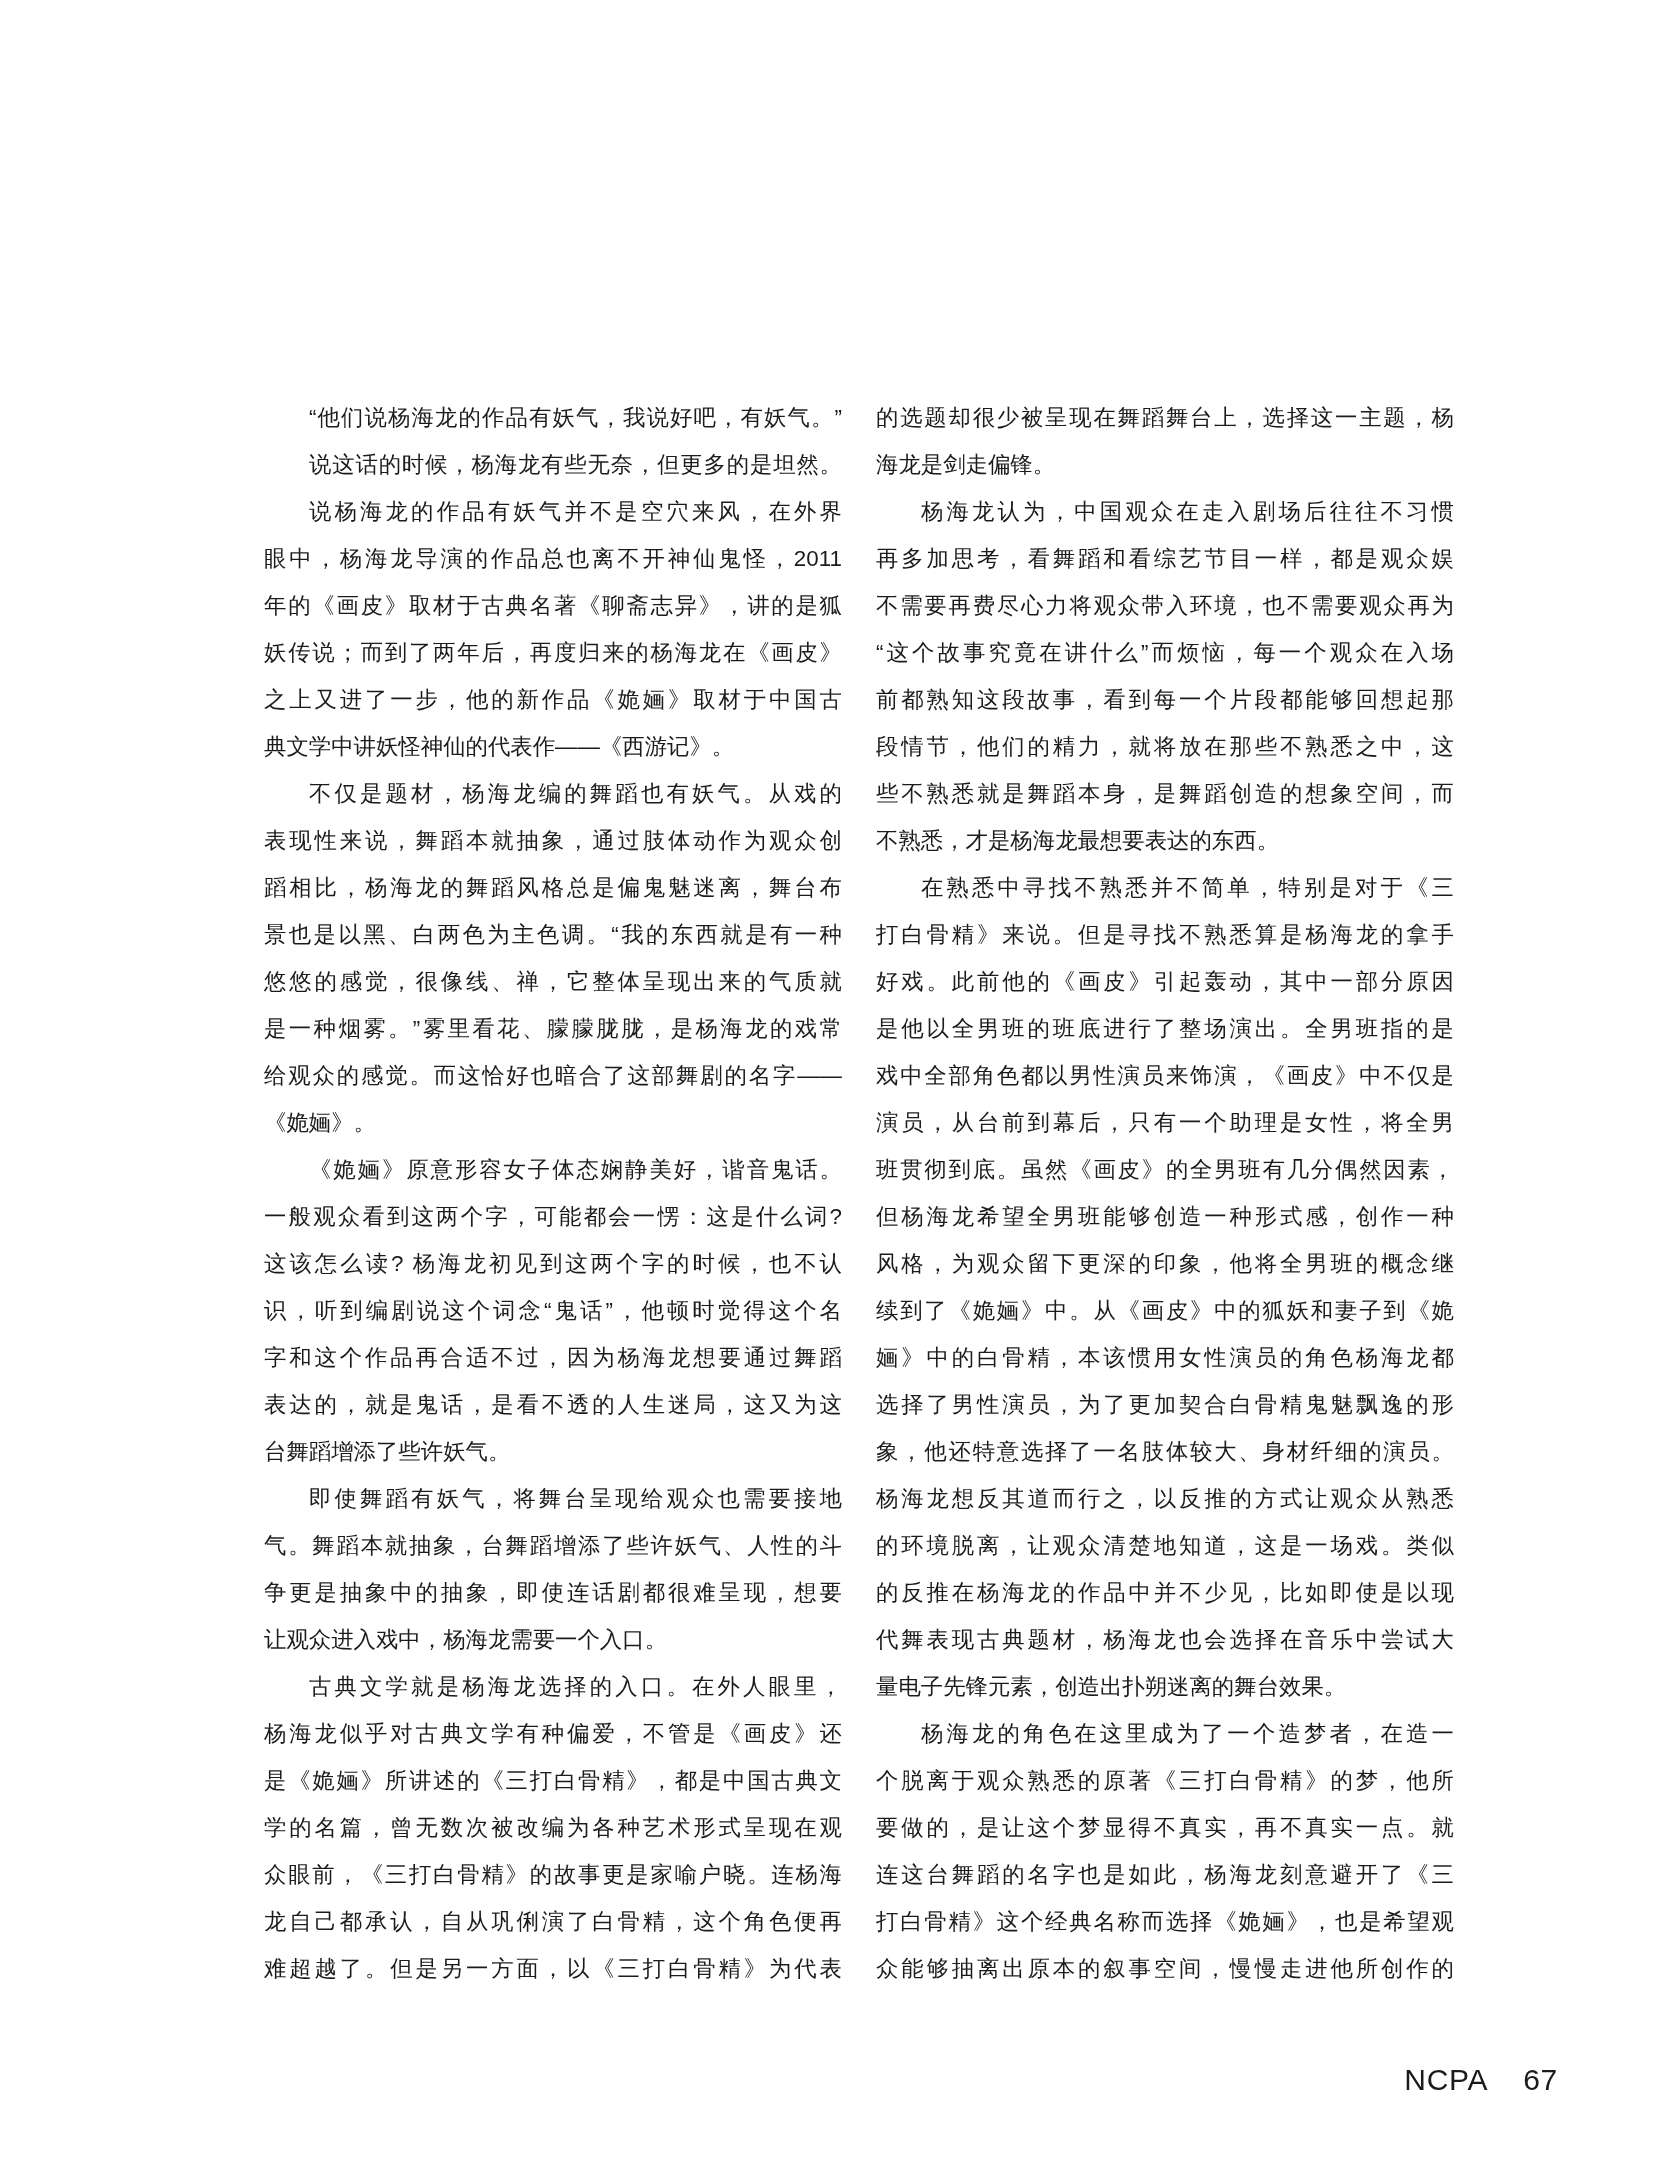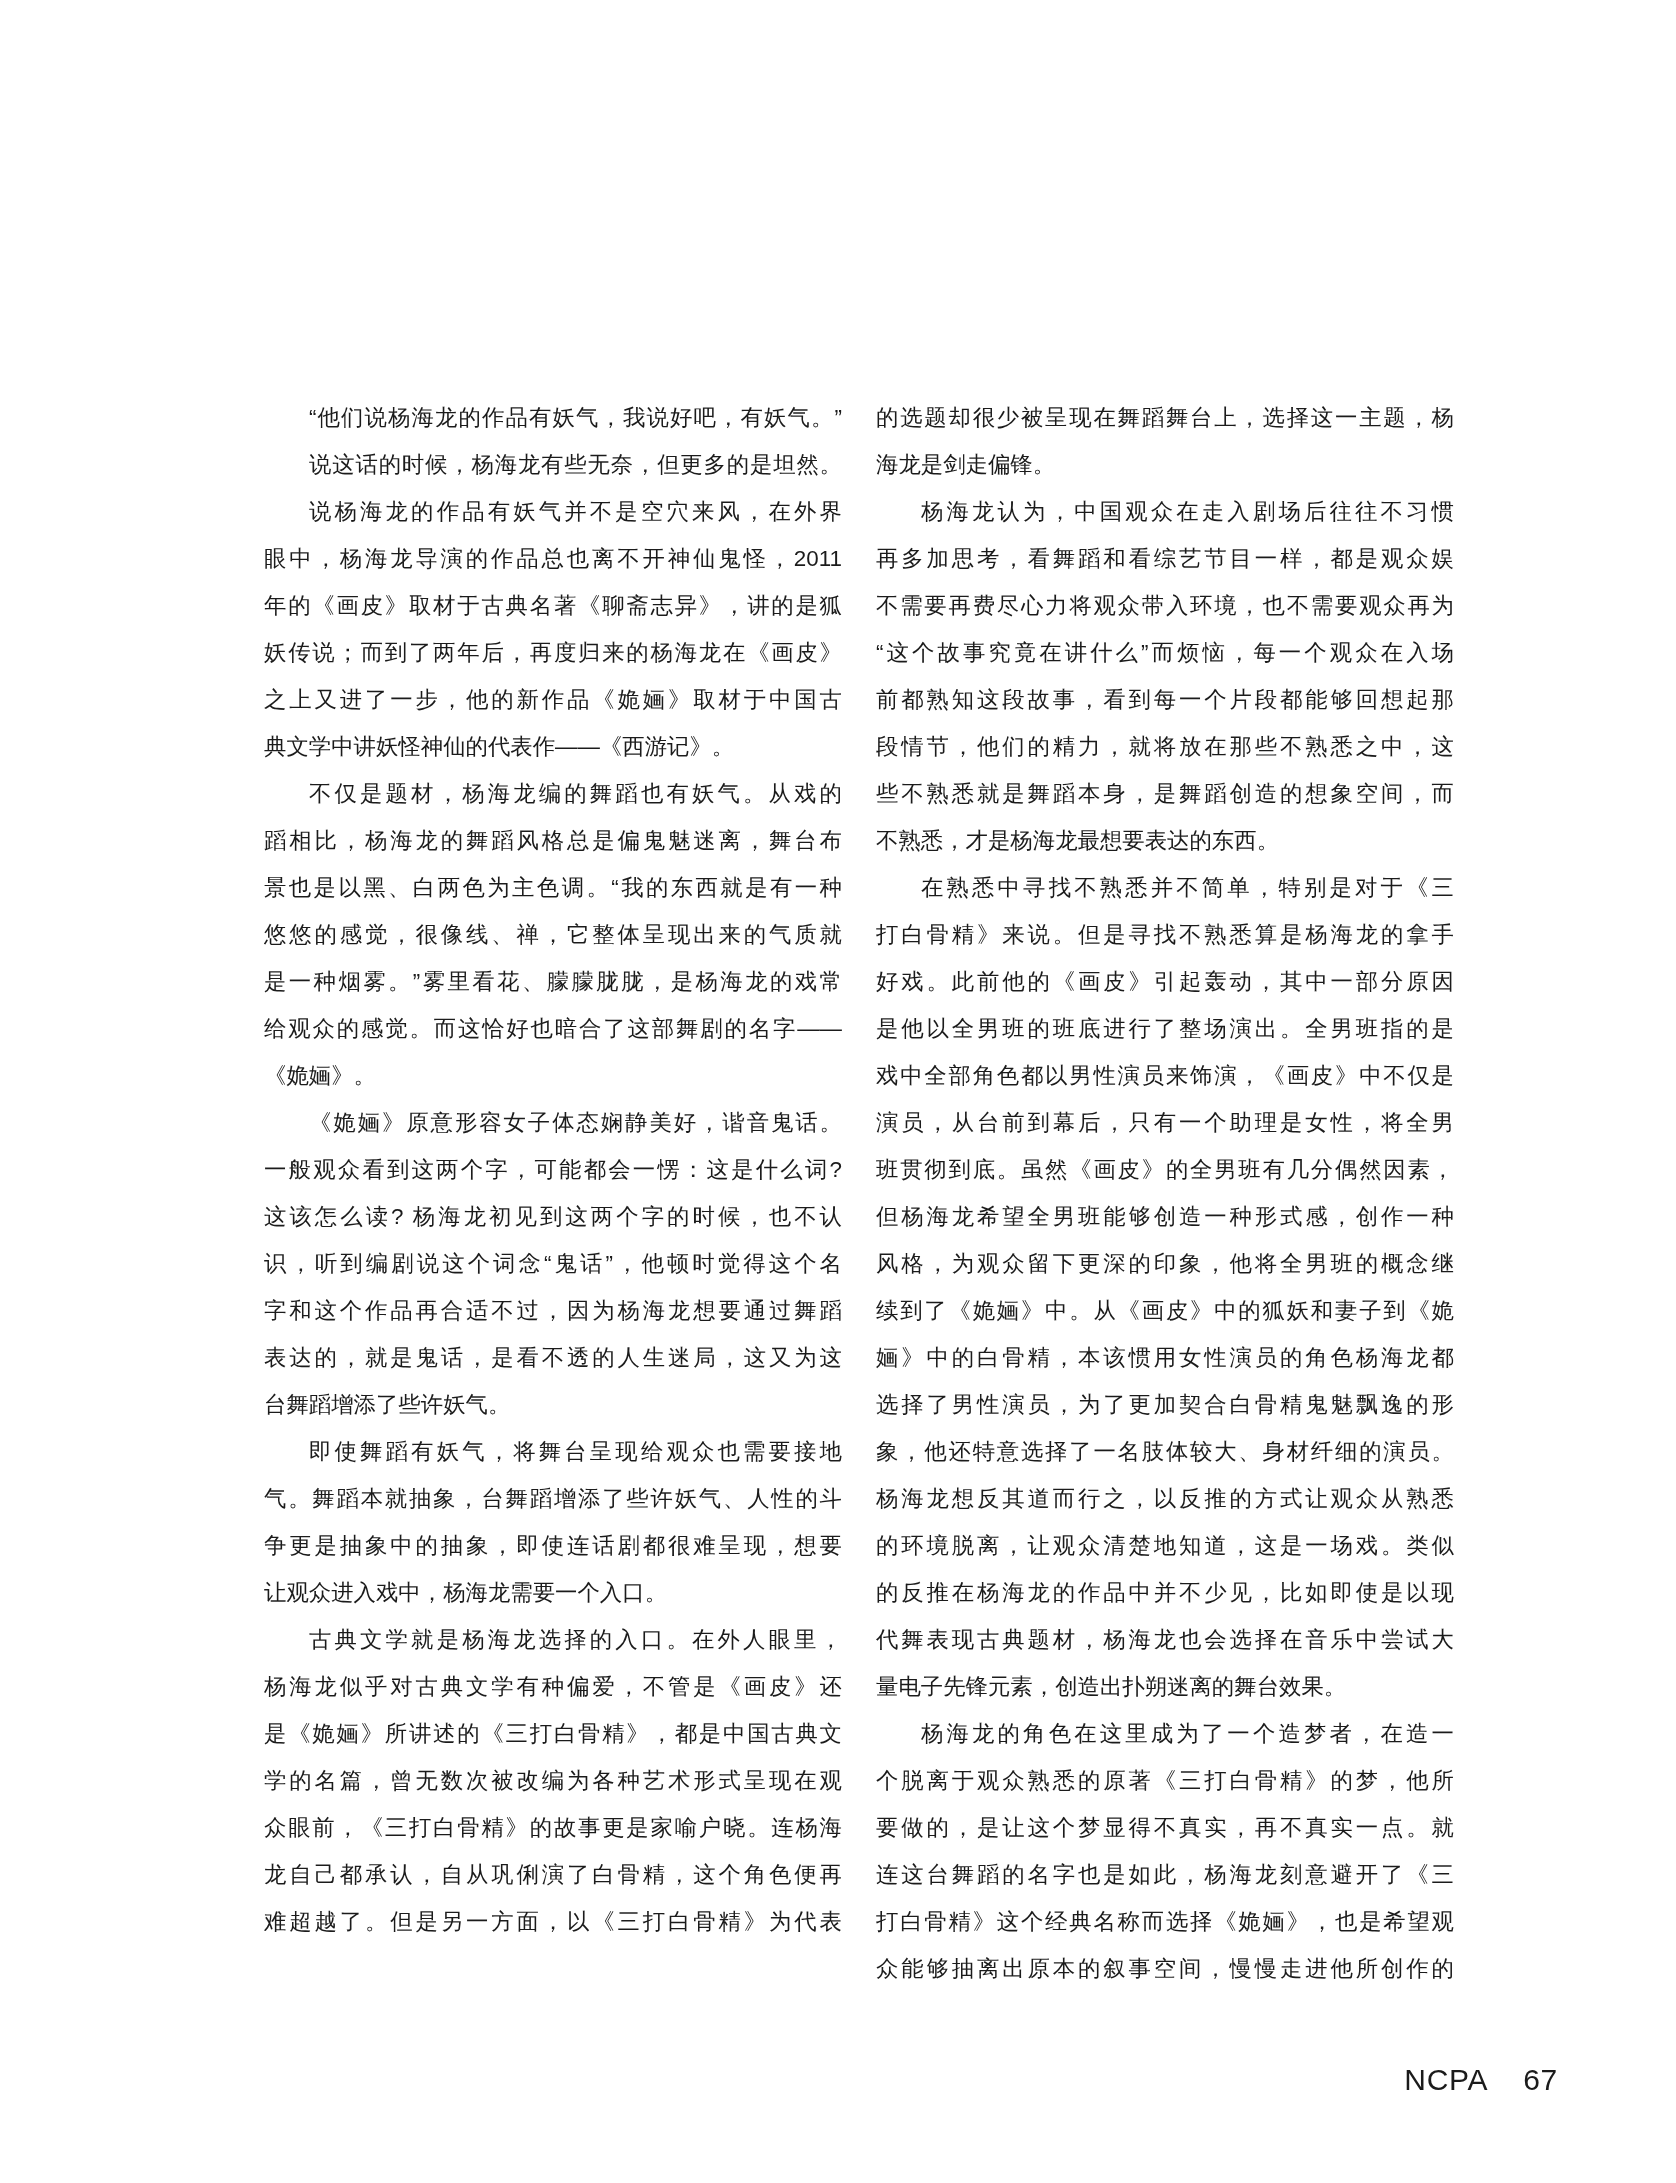--- a/index.html
+++ b/index.html
@@ -63,20 +63,21 @@
 
   <div class="line indent">“他们说杨海龙的作品有妖气，我说好吧，有妖气。”</div>
       <div class="line indent">说这话的时候，杨海龙有些无奈，但更多的是坦然。</div>
       <div class="line indent">说杨海龙的作品有妖气并不是空穴来风，在外界</div>
       <div class="line">眼中，杨海龙导演的作品总也离不开神仙鬼怪，2011</div>
       <div class="line">年的《画皮》取材于古典名著《聊斋志异》，讲的是狐</div>
       <div class="line">妖传说；而到了两年后，再度归来的杨海龙在《画皮》</div>
       <div class="line">之上又进了一步，他的新作品《姽婳》取材于中国古</div>
       <div class="line end">典文学中讲妖怪神仙的代表作——《西游记》。</div>
       <div class="line indent">不仅是题材，杨海龙编的舞蹈也有妖气。从戏的</div>
+      <div class="line">表现性来说，舞蹈本就抽象，通过肢体动作为观众创</div>
       <div class="line">蹈相比，杨海龙的舞蹈风格总是偏鬼魅迷离，舞台布</div>
       <div class="line">景也是以黑、白两色为主色调。“我的东西就是有一种</div>
       <div class="line">悠悠的感觉，很像线、禅，它整体呈现出来的气质就</div>
       <div class="line">是一种烟雾。”雾里看花、朦朦胧胧，是杨海龙的戏常</div>
       <div class="line">给观众的感觉。而这恰好也暗合了这部舞剧的名字——</div>
       <div class="line end">《姽婳》。</div>
       <div class="line indent">《姽婳》原意形容女子体态娴静美好，谐音鬼话。</div>
       <div class="line">一般观众看到这两个字，可能都会一愣：这是什么词?</div>
       <div class="line">这该怎么读? 杨海龙初见到这两个字的时候，也不认</div>
       <div class="line">识，听到编剧说这个词念“鬼话”，他顿时觉得这个名</div>

